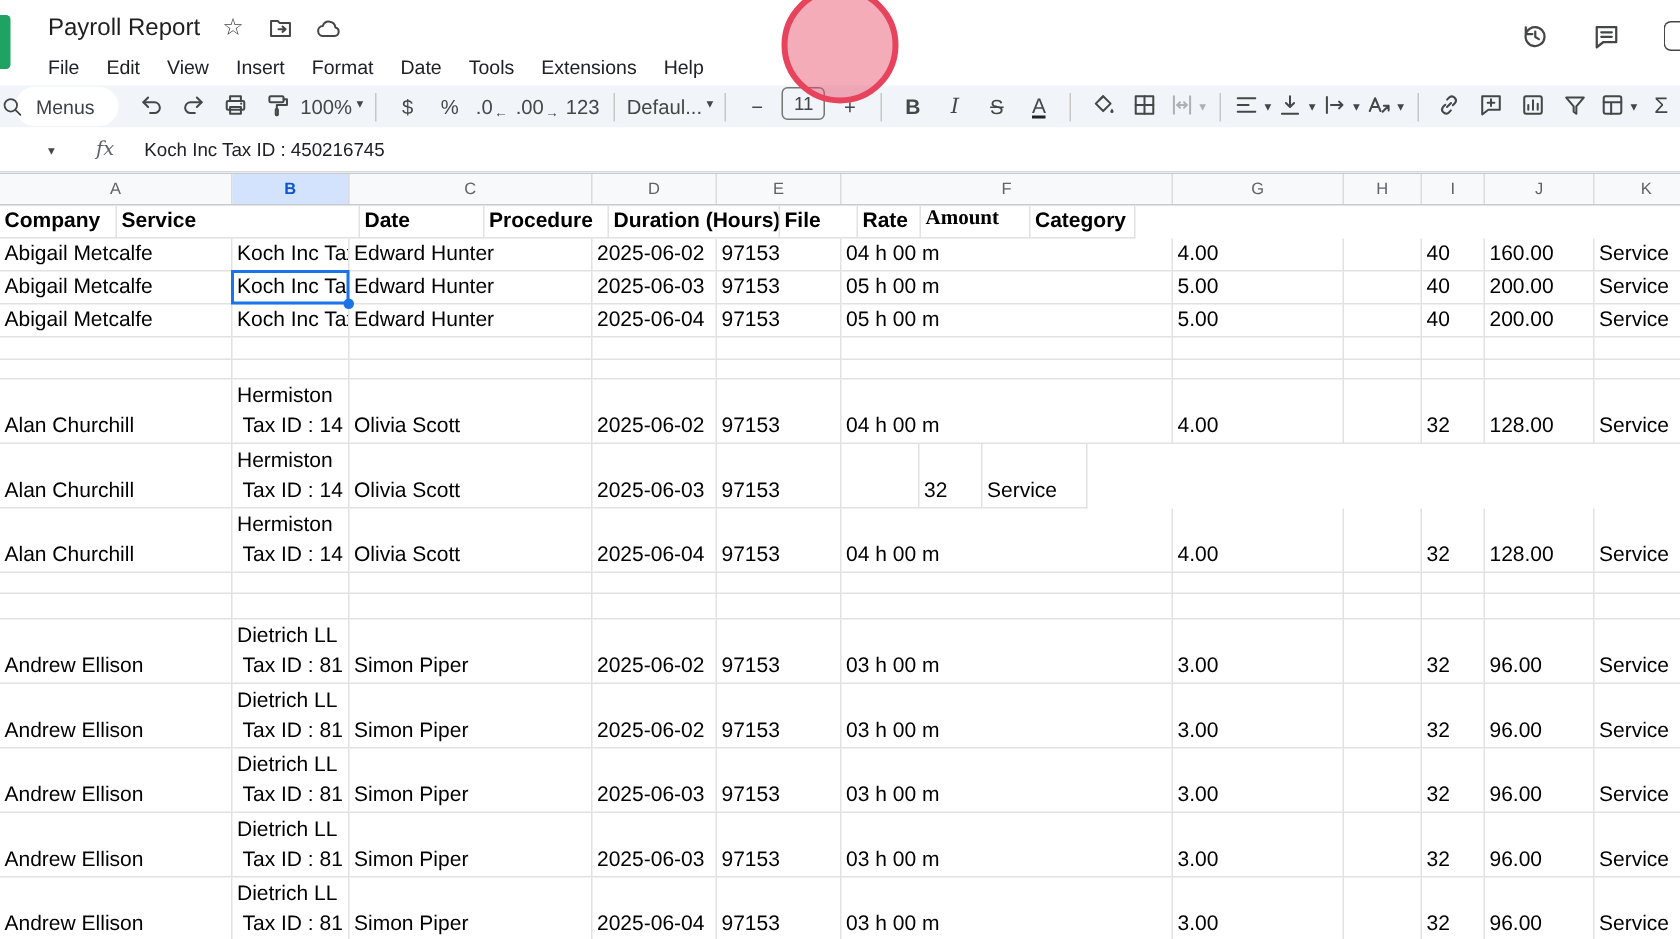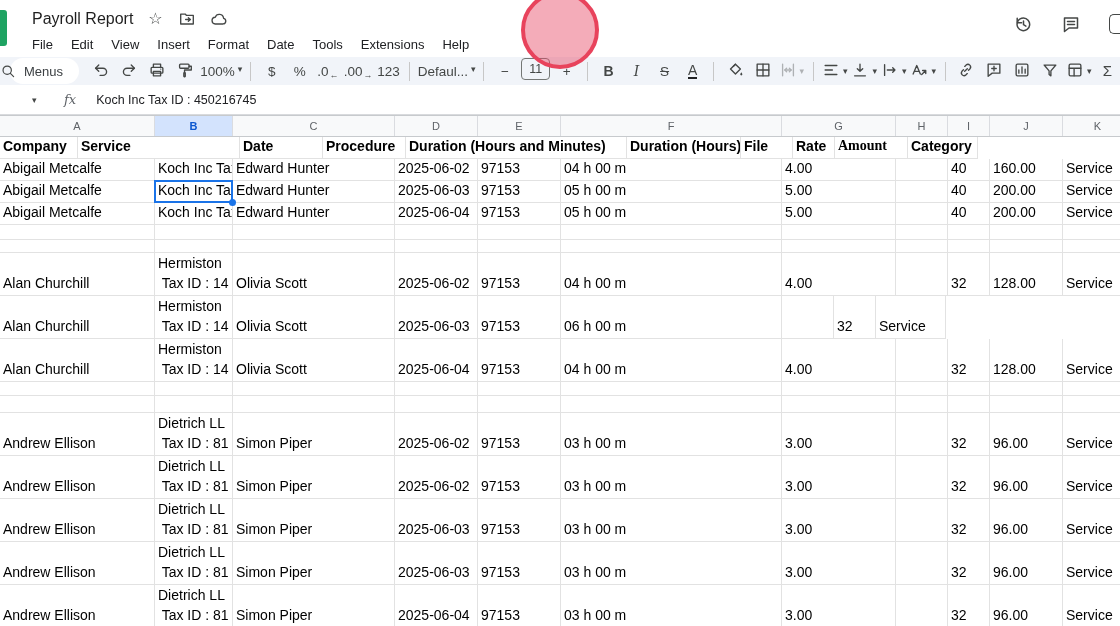--- a/index.html
+++ b/index.html
@@ -325,21 +325,20 @@
         <div class="colhead" style="width: 42px;">I</div>
         <div class="colhead" style="width: 73px;">J</div>
         <div class="colhead" style="width: 70px;">K</div>
       </div>
     <div class="rows">
         <div class="row bold" style="height: 22px;">
           <div class="cell" style="width: 78px;">Company</div>
           <div class="cell" style="width: 162px;">Service</div>
           <div class="cell" style="width: 83px;">Date</div>
           <div class="cell" style="width: 83px;">Procedure</div>
-          <div class="cell" style="width: 221px;">Duration (Hours and Minutes)</div>
           <div class="cell" style="width: 114px;">Duration (Hours)</div>
           <div class="cell" style="width: 52px;">File</div>
           <div class="cell" style="width: 42px;">Rate</div>
           <div class="cell" style="width: 73px; font-family: Liberation Serif, serif;">Amount</div>
           <div class="cell" style="width: 70px;">Category</div>
         </div>
         <div class="row" style="height: 22px;">
           <div class="cell" style="width: 155px;">Abigail Metcalfe</div>
           <div class="cell" style="width: 78px;">Koch Inc Tax ID : 450216745</div>
           <div class="cell" style="width: 162px;">Edward Hunter</div>
@@ -418,21 +417,20 @@
           <div class="cell" style="width: 73px;">128.00</div>
           <div class="cell" style="width: 70px;">Service</div>
         </div>
         <div class="row" style="height: 43px;">
           <div class="cell" style="width: 155px;">Alan Churchill</div>
           <div class="cell" style="width: 78px;">Hermiston
  Tax ID : 14</div>
           <div class="cell" style="width: 162px;">Olivia Scott</div>
           <div class="cell" style="width: 83px;">2025-06-03</div>
           <div class="cell" style="width: 83px;">97153</div>
-          <div class="cell" style="width: 221px;">06 h 00 m</div>
           <div class="cell" style="width: 52px;"></div>
           <div class="cell" style="width: 42px;">32</div>
           <div class="cell" style="width: 70px;">Service</div>
         </div>
         <div class="row" style="height: 43px;">
           <div class="cell" style="width: 155px;">Alan Churchill</div>
           <div class="cell" style="width: 78px;">Hermiston
  Tax ID : 14</div>
           <div class="cell" style="width: 162px;">Olivia Scott</div>
           <div class="cell" style="width: 83px;">2025-06-04</div>

